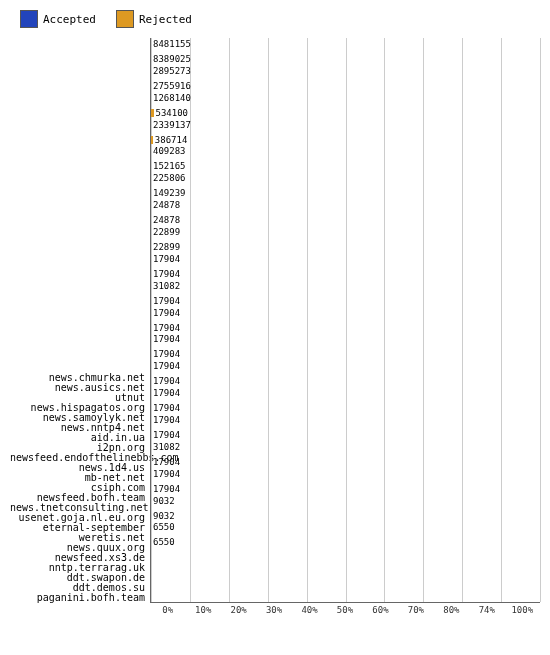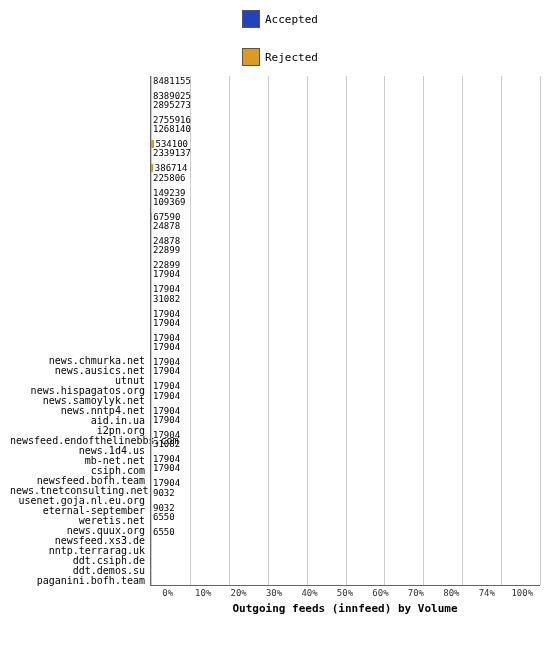--- a/index.html
+++ b/index.html
@@ -17,21 +17,20 @@
       padding: 10px 10px 40px 10px;
       display: flex;
       flex-direction: column;
     }
     .legend {
       display: flex;
       align-items: center;
       gap: 20px;
       margin-bottom: 10px;
       padding-left: 10px;
-      flex-direction: column;
     }
     .legend-item {
       display: flex;
       align-items: center;
       gap: 5px;
     }
     .legend-box {
       width: 18px;
       height: 18px;
       border: 1px solid #555;
@@ -167,21 +166,21 @@
         <div class="y-label">mb-net.net</div>
         <div class="y-label">csiph.com</div>
         <div class="y-label">newsfeed.bofh.team</div>
         <div class="y-label">news.tnetconsulting.net</div>
         <div class="y-label">usenet.goja.nl.eu.org</div>
         <div class="y-label">eternal-september</div>
         <div class="y-label">weretis.net</div>
         <div class="y-label">news.quux.org</div>
         <div class="y-label">newsfeed.xs3.de</div>
         <div class="y-label">nntp.terrarag.uk</div>
-        <div class="y-label">ddt.csiph.de</div>
+        <div class="y-label">ddt.swapon.de</div>
         <div class="y-label">ddt.demos.su</div>
         <div class="y-label">paganini.bofh.team</div>
       </div>
 
     <div class="bars-area" id="bars-area">
 
       <div class="grid-lines" id="grid-lines">
           <div class="grid-line" style="left: 0%;"></div>
           <div class="grid-line" style="left: 10%;"></div>
           <div class="grid-line" style="left: 20%;"></div>
@@ -240,38 +239,38 @@
               </div>
               <div class="bar-wrap">
                 <div class="bar bar-rejected" style="width: 4.55969%;"></div>
                 <span class="bar-label">386714</span>
               </div>
             </div>
           </div>
           <div class="bar-row">
             <div class="bar-pair">
               <div class="bar-wrap">
+                <div class="bar bar-accepted" style="width: 4.82579%;"></div>
+                <span class="bar-label">409283</span>
+              </div>
+              <div class="bar-wrap">
+                <div class="bar bar-rejected" style="width: 1.79415%;"></div>
+                <span class="bar-label">152165</span>
+              </div>
+            </div>
+          </div>
+          <div class="bar-row">
+            <div class="bar-pair">
+              <div class="bar-wrap">
                 <div class="bar bar-accepted" style="width: 2.66244%;"></div>
                 <span class="bar-label">225806</span>
               </div>
               <div class="bar-wrap">
                 <div class="bar bar-rejected" style="width: 1.75965%;"></div>
                 <span class="bar-label">149239</span>
-              </div>
-            </div>
-          </div>
-          <div class="bar-row">
-            <div class="bar-pair">
-              <div class="bar-wrap">
-                <div class="bar bar-accepted" style="width: 1.28955%;"></div>
-                <span class="bar-label">109369</span>
-              </div>
-              <div class="bar-wrap">
-                <div class="bar bar-rejected" style="width: 0.796943%;"></div>
-                <span class="bar-label">67590</span>
               </div>
             </div>
           </div>
           <div class="bar-row">
             <div class="bar-pair">
               <div class="bar-wrap">
                 <div class="bar bar-accepted" style="width: 0.293333%;"></div>
                 <span class="bar-label">24878</span>
               </div>
               <div class="bar-wrap">
@@ -459,14 +458,13 @@
       <div class="x-tick">30%</div>
       <div class="x-tick">40%</div>
       <div class="x-tick">50%</div>
       <div class="x-tick">60%</div>
       <div class="x-tick">70%</div>
       <div class="x-tick">80%</div>
       <div class="x-tick">74%</div>
       <div class="x-tick">100%</div>
     </div>
 
-  <div class="x-title">Outgoing feeds (innfeed) by Volume</div>
 </div>
 
 </body></html>

